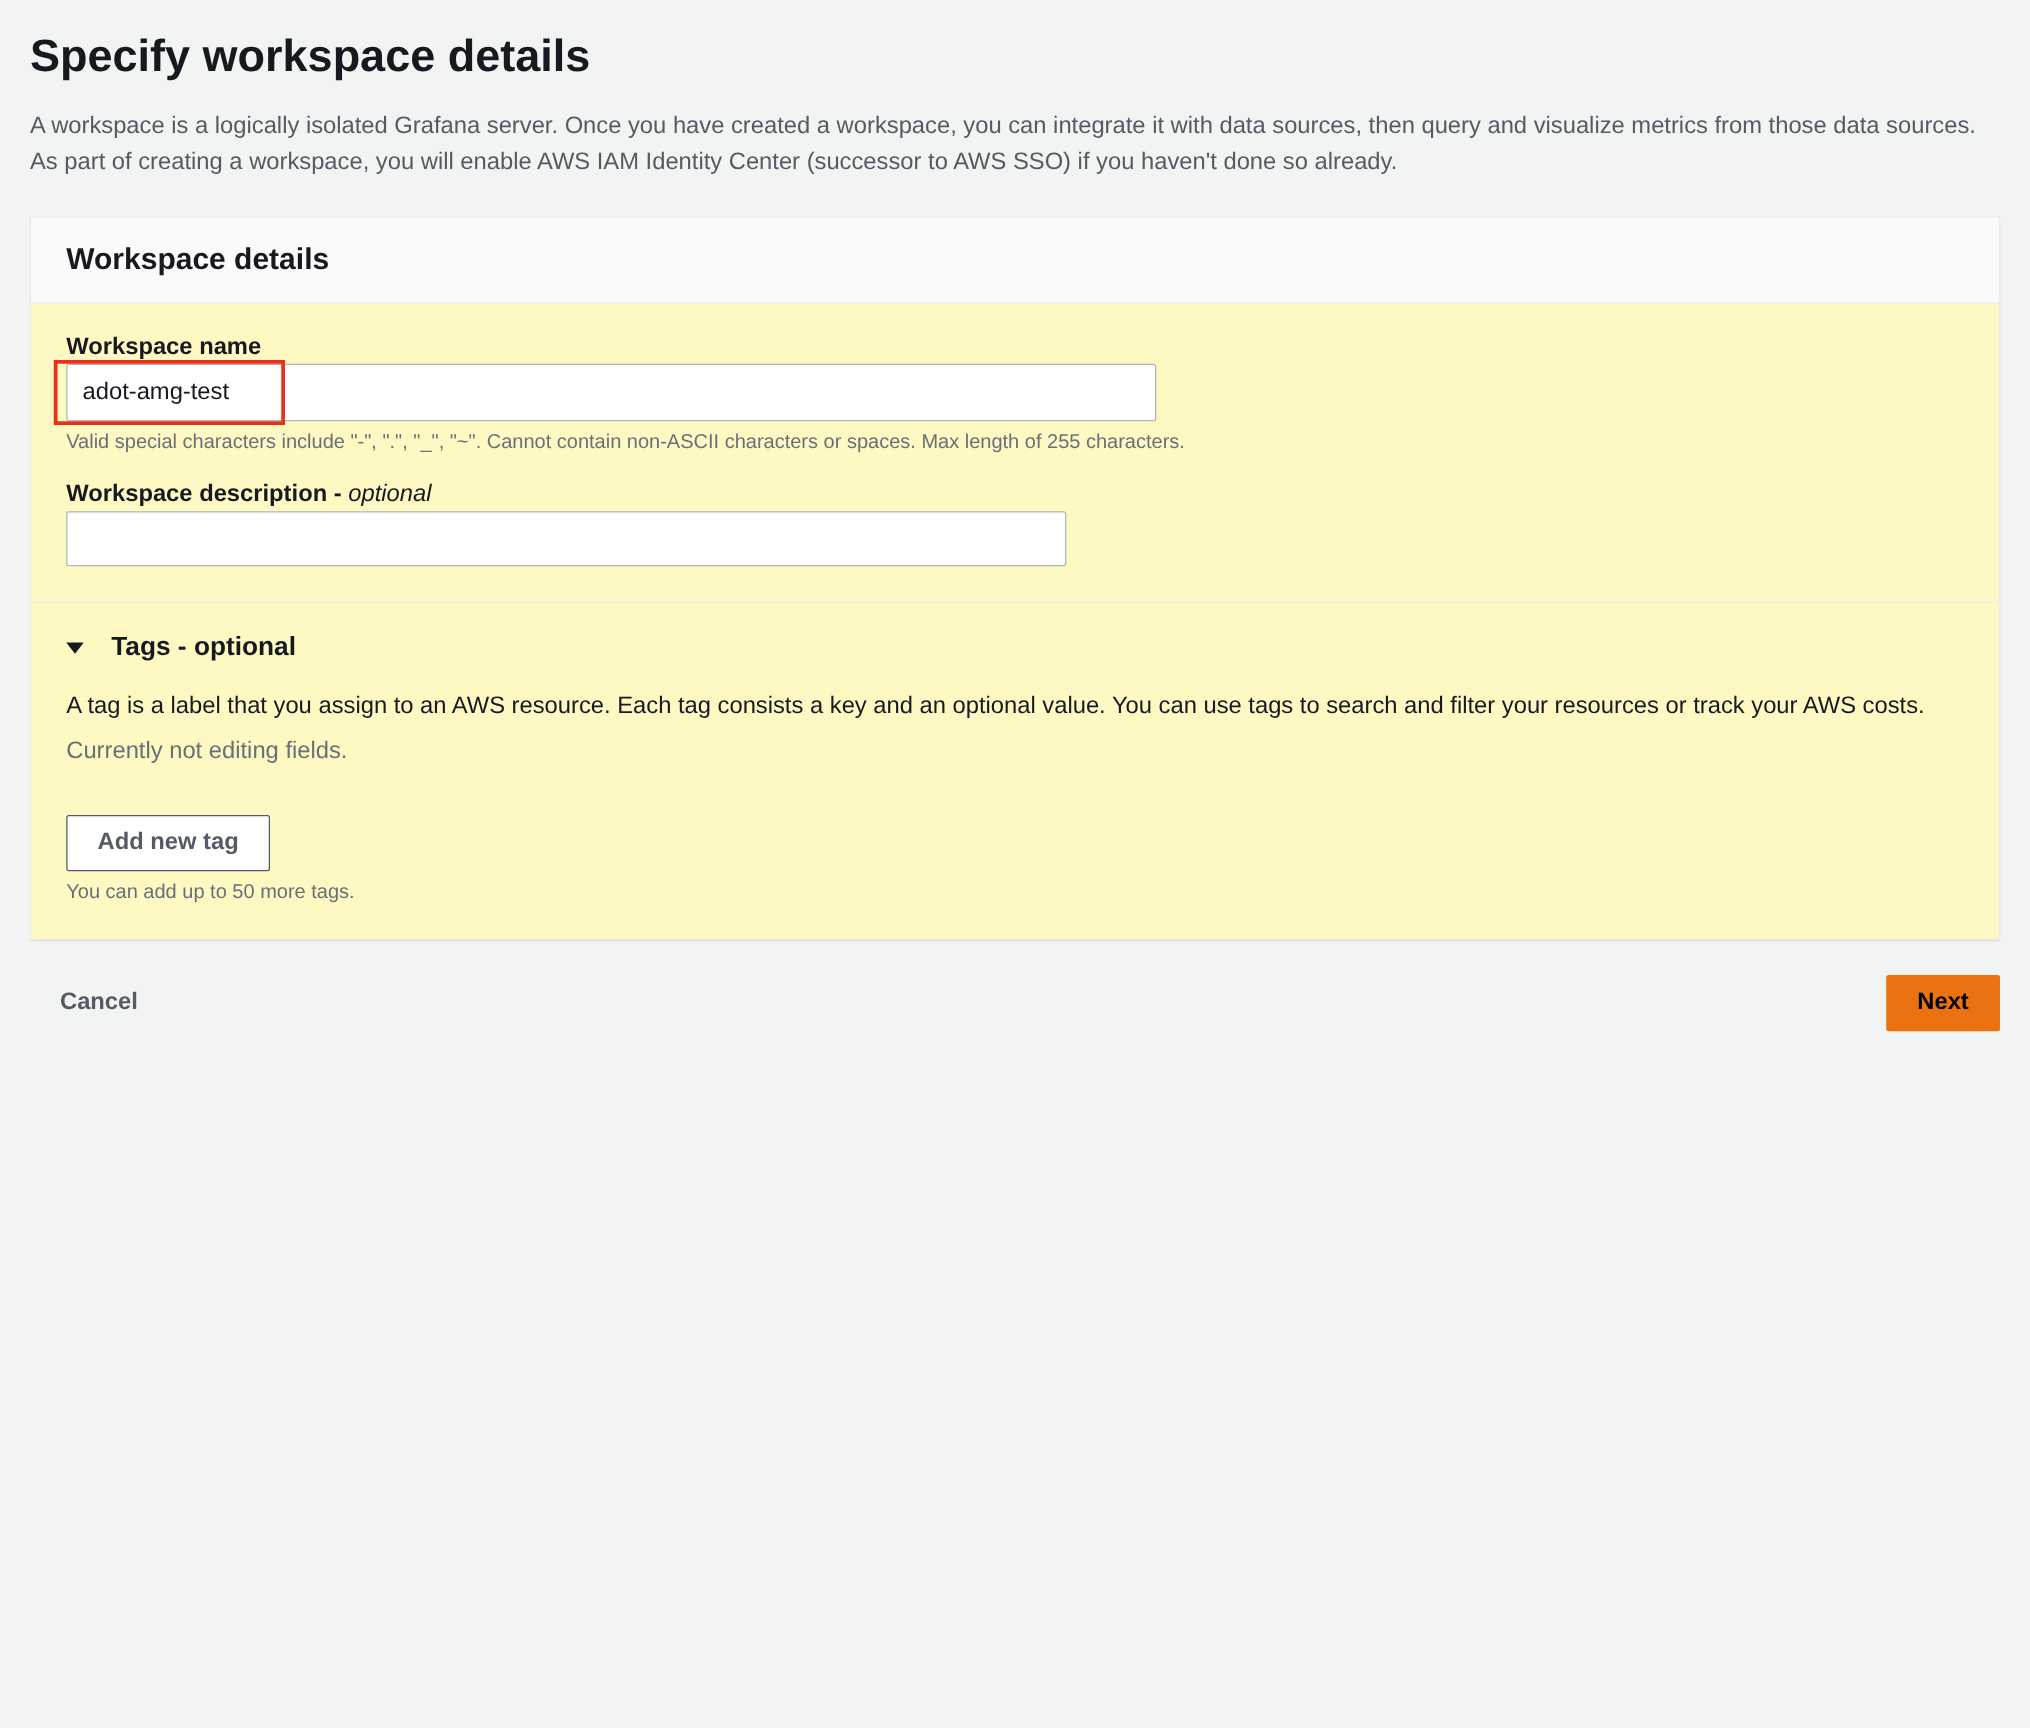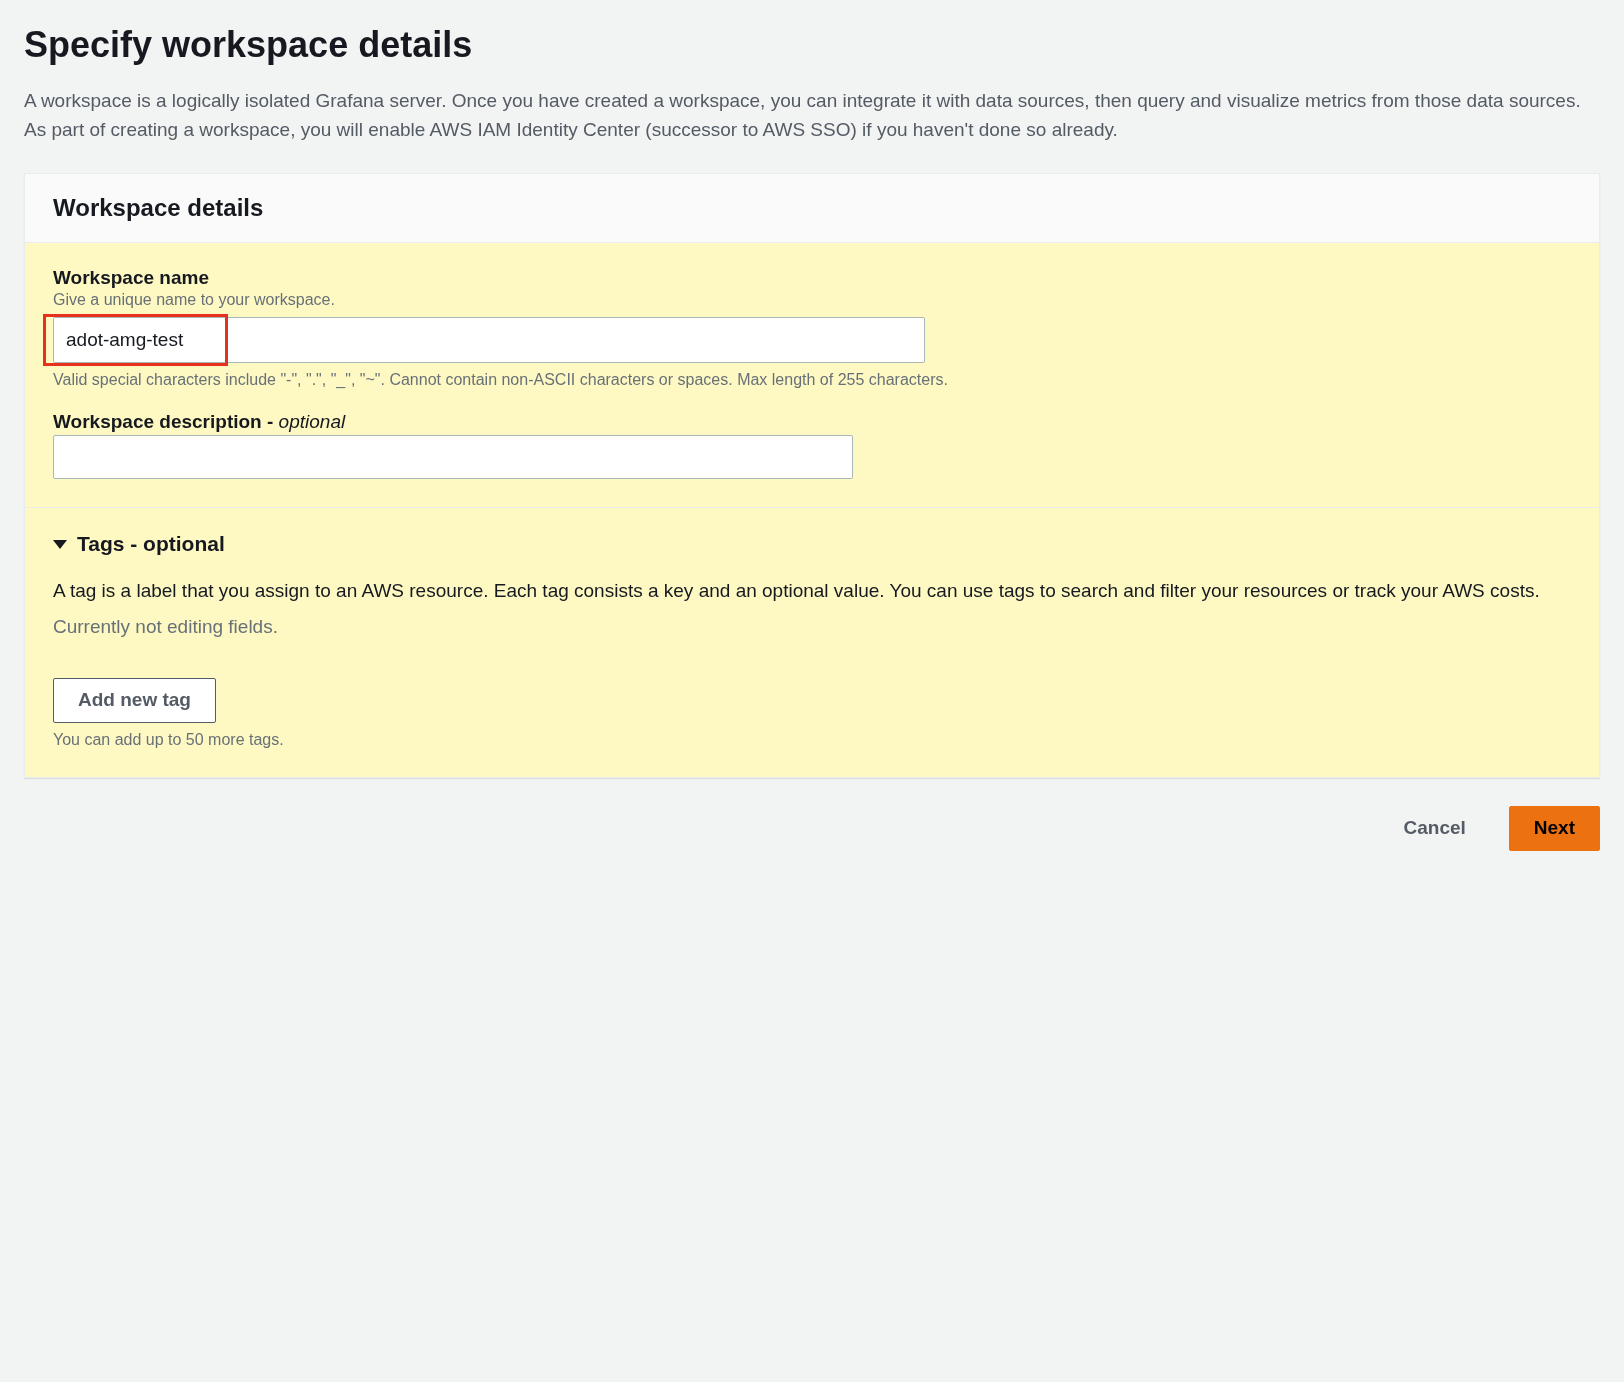--- a/index.html
+++ b/index.html
@@ -100,21 +100,21 @@
     .optional-tag {
       font-style: italic;
       font-weight: 400;
     }
     .spacer-mid {
       height: 22px;
     }
     .tags-header {
       display: flex;
       align-items: center;
-      gap: 10px;
+      gap: 22px;
       margin-bottom: 20px;
       cursor: pointer;
     }
     .caret-icon {
       width: 0;
       height: 0;
       border-left: 7px solid transparent;
       border-right: 7px solid transparent;
       border-top: 9px solid #16191f;
       display: inline-block;
@@ -166,41 +166,40 @@
       color: #000000;
       border: 1px solid #ec7211;
     }
     .tags-footnote {
       font-size: 16px;
       color: #687078;
       margin-top: 8px;
     }
     .footer-actions {
       display: flex;
-      justify-content: flex-end;
+      justify-content: space-between;
       align-items: center;
       gap: 19px;
       margin-top: 28px;
     }
   </style>
 </head>
 <body>
 
 <h1 class="page-title">Specify workspace details</h1>
 <p class="page-description">A workspace is a logically isolated Grafana server. Once you have created a workspace, you can integrate it with data sources, then query and visualize metrics from those data sources. As part of creating a workspace, you will enable AWS IAM Identity Center (successor to AWS SSO) if you haven't done so already.</p>
 
 <div class="panel">
   <div class="panel-header">
     <h2 class="panel-header-title">Workspace details</h2>
   </div>
 
   <div class="panel-section bordered">
     <div class="field-group">
       <label class="field-label">Workspace name</label>
-      <div class="field-hint">Give a unique name to your workspace.</div>
       <div class="name-input-wrap">
         <input type="text" class="text-input" value="adot-amg-test" style="">
         <div class="red-overlay"></div>
       </div>
       <div class="field-constraint">Valid special characters include "-", ".", "_", "~". Cannot contain non-ASCII characters or spaces. Max length of 255 characters.</div>
     </div>
 
     <div class="spacer-mid"></div>
 
     <div class="field-group">

